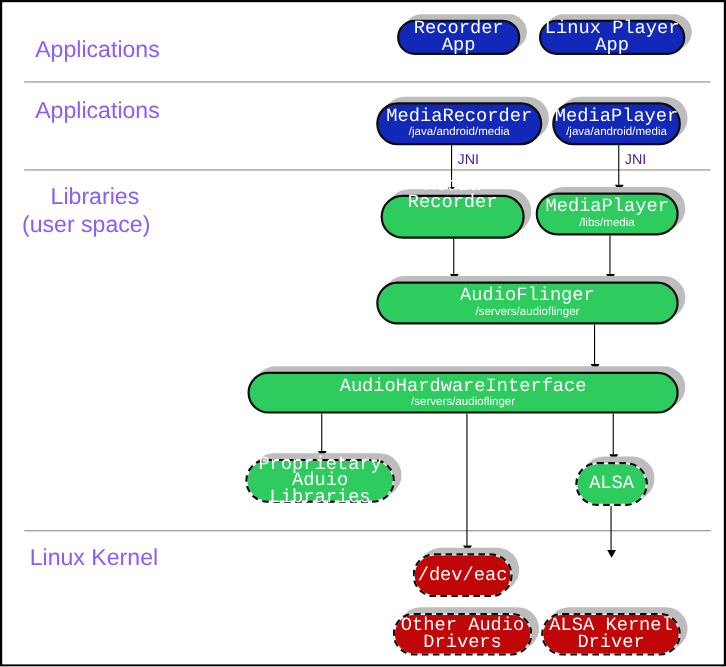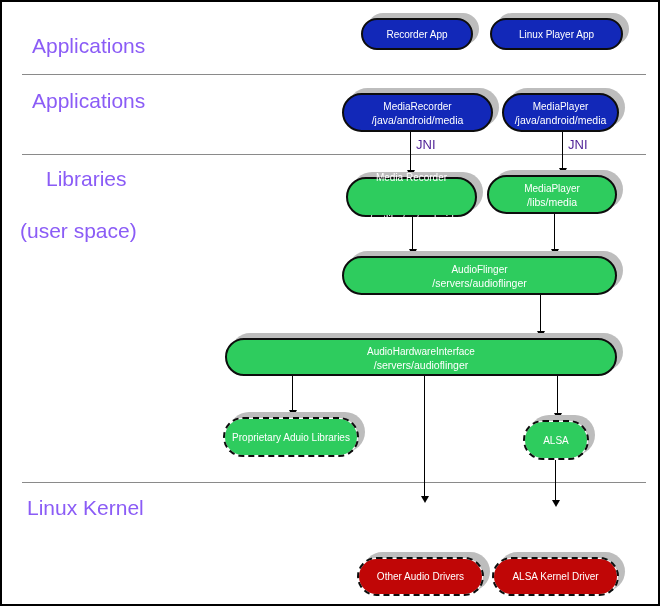--- a/index.html
+++ b/index.html
@@ -2,41 +2,41 @@
 <html><head>
 <meta charset="utf-8">
 <style>
   html,body{margin:0;padding:0;background:#fff;font-family:"Liberation Sans",sans-serif;}
   .canvas{position:relative;width:656px;height:602px;border:2px solid #000;background:#fff;overflow:hidden;}
   .divider{position:absolute;left:20px;width:624px;height:1px;background:#8a8a8a;}
   .section-line{position:absolute;color:#8b5cf6;font-size:21px;line-height:24px;white-space:nowrap;}
   .node{position:absolute;border:2px solid #0d0d0d;border-radius:20px;color:#fff;display:flex;
         flex-direction:column;align-items:center;justify-content:center;text-align:center;
         box-shadow:6px -5px 0 #bdbdbd;box-sizing:border-box;}
-  .node .title{font-size:10px;line-height:15px;white-space:pre-line;}
+  .node .title{font-size:17px;line-height:15px;white-space:pre-line;font-family:Liberation Mono, monospace;}
   .node .sub{font-size:10.5px;line-height:12px;}
   .node .sub:empty{display:none;}
   .blue{background:#1228b8;}
   .green{background:#2ecc5e;}
   .red{background:#c00606;}
   .dashed{border-style:dashed;background-clip:padding-box;}
   .edge{position:absolute;width:1px;background:#000;}
   .edge::after{content:"";position:absolute;bottom:-7px;left:-3.5px;width:0;height:0;
                border-left:4px solid transparent;border-right:4px solid transparent;border-top:7px solid #000;}
   .edge-label{position:absolute;color:#4c1d95;font-size:13px;line-height:14px;}
 </style>
 </head>
 <body>
 
 <div class="canvas">
 
   <div class="section-line" style="left:30px;top:32px;">Applications</div>
   <div class="section-line" style="left:30px;top:87px;">Applications</div>
   <div class="section-line" style="left:44px;top:165px;">Libraries</div>
-  <div class="section-line" style="left:18px;top:191px;margin-top:26px;">(user space)</div>
+  <div class="section-line" style="left:18px;top:191px;">(user space)</div>
   <div class="section-line" style="left:25px;top:494px;">Linux Kernel</div>
 
   <div class="divider" style="top:72px;"></div>
   <div class="divider" style="top:152px;"></div>
   <div class="divider" style="top:480px;"></div>
 
   <div class="node blue" style="left:359px;top:16px;width:112px;height:32px;">
     <span class="title">Recorder App</span>
   </div>
   <div class="node blue" style="left:488px;top:16px;width:133px;height:32px;">
@@ -87,20 +87,23 @@
 
   <div class="node green dashed" style="left:221px;top:415px;width:136px;height:40px;">
     <span class="title">Proprietary Aduio Libraries</span>
   </div>
   <div class="node green dashed" style="left:521px;top:418px;width:66px;height:40px;">
     <span class="title">ALSA</span>
   </div>
 
   <div class="edge" style="left:553px;top:458px;height:40px;"></div>
 
+  <div class="node red dashed" style="left:373px;top:501px;width:91px;height:40px;">
+    <span class="title">/dev/eac</span>
+  </div>
 
   <div class="node red dashed" style="left:490px;top:555px;width:127px;height:39px;">
     <span class="title">ALSA Kernel Driver</span>
   </div>
   <div class="node red dashed" style="left:355px;top:555px;width:127px;height:39px;">
     <span class="title">Other Audio Drivers</span>
   </div>
 
 </div>
 

